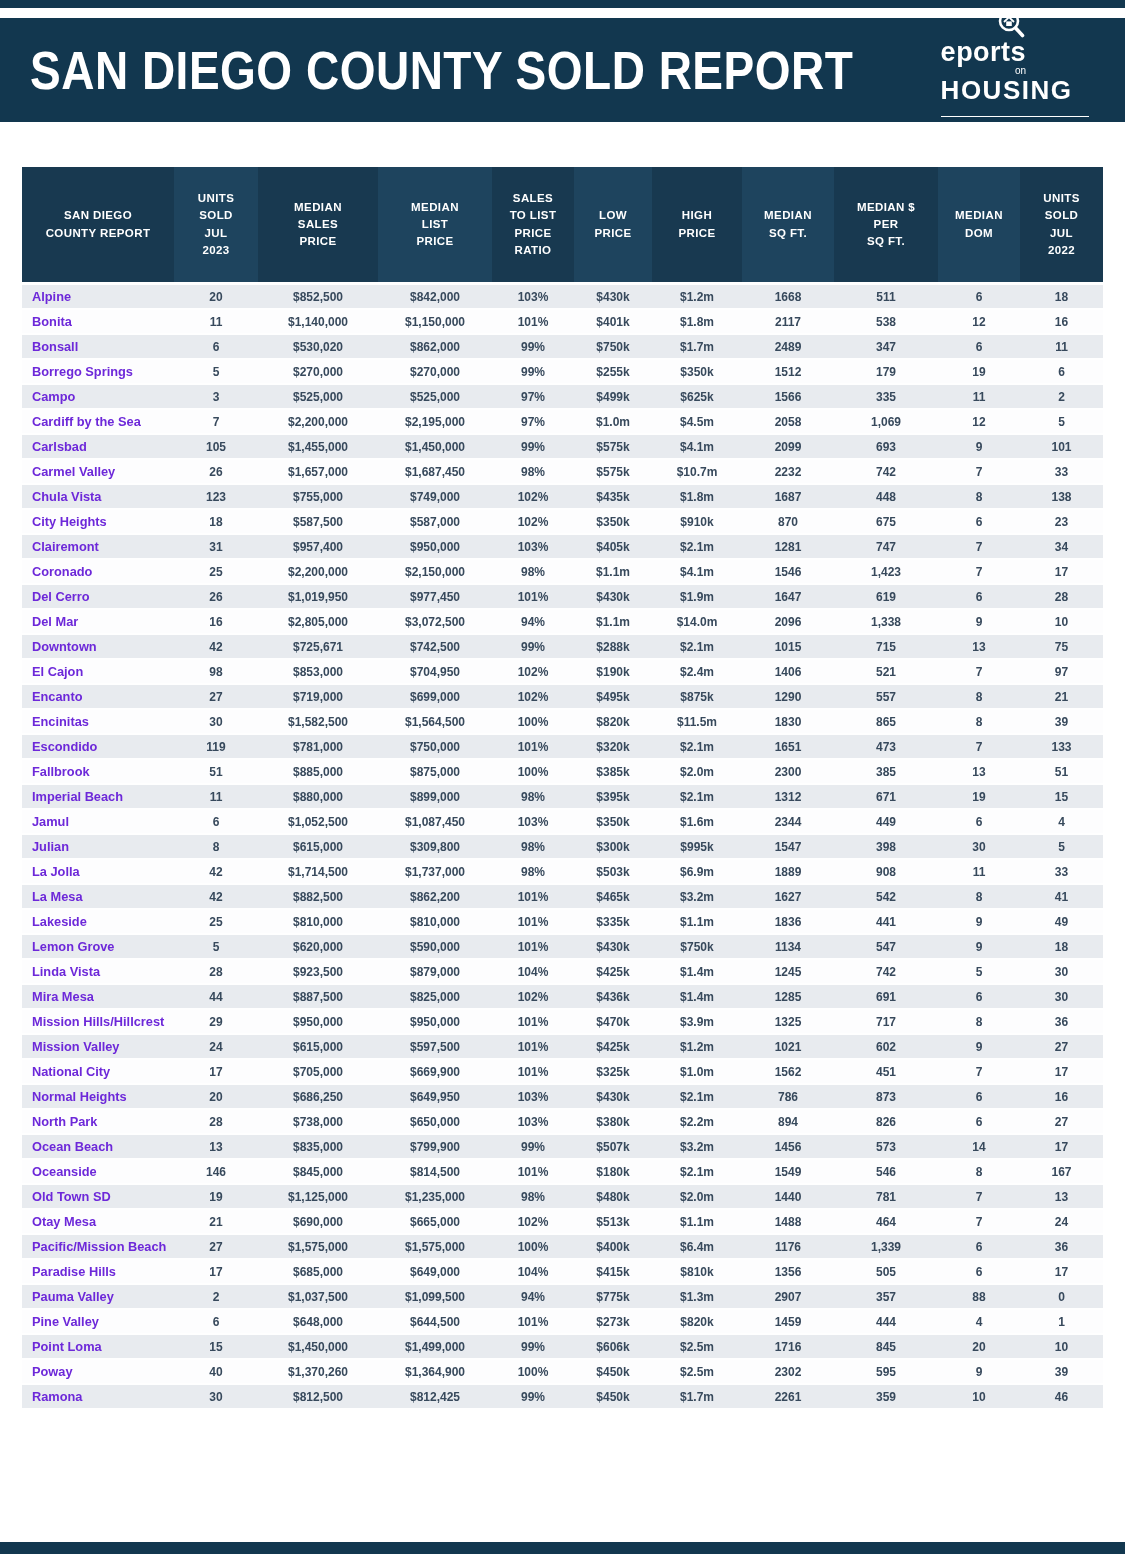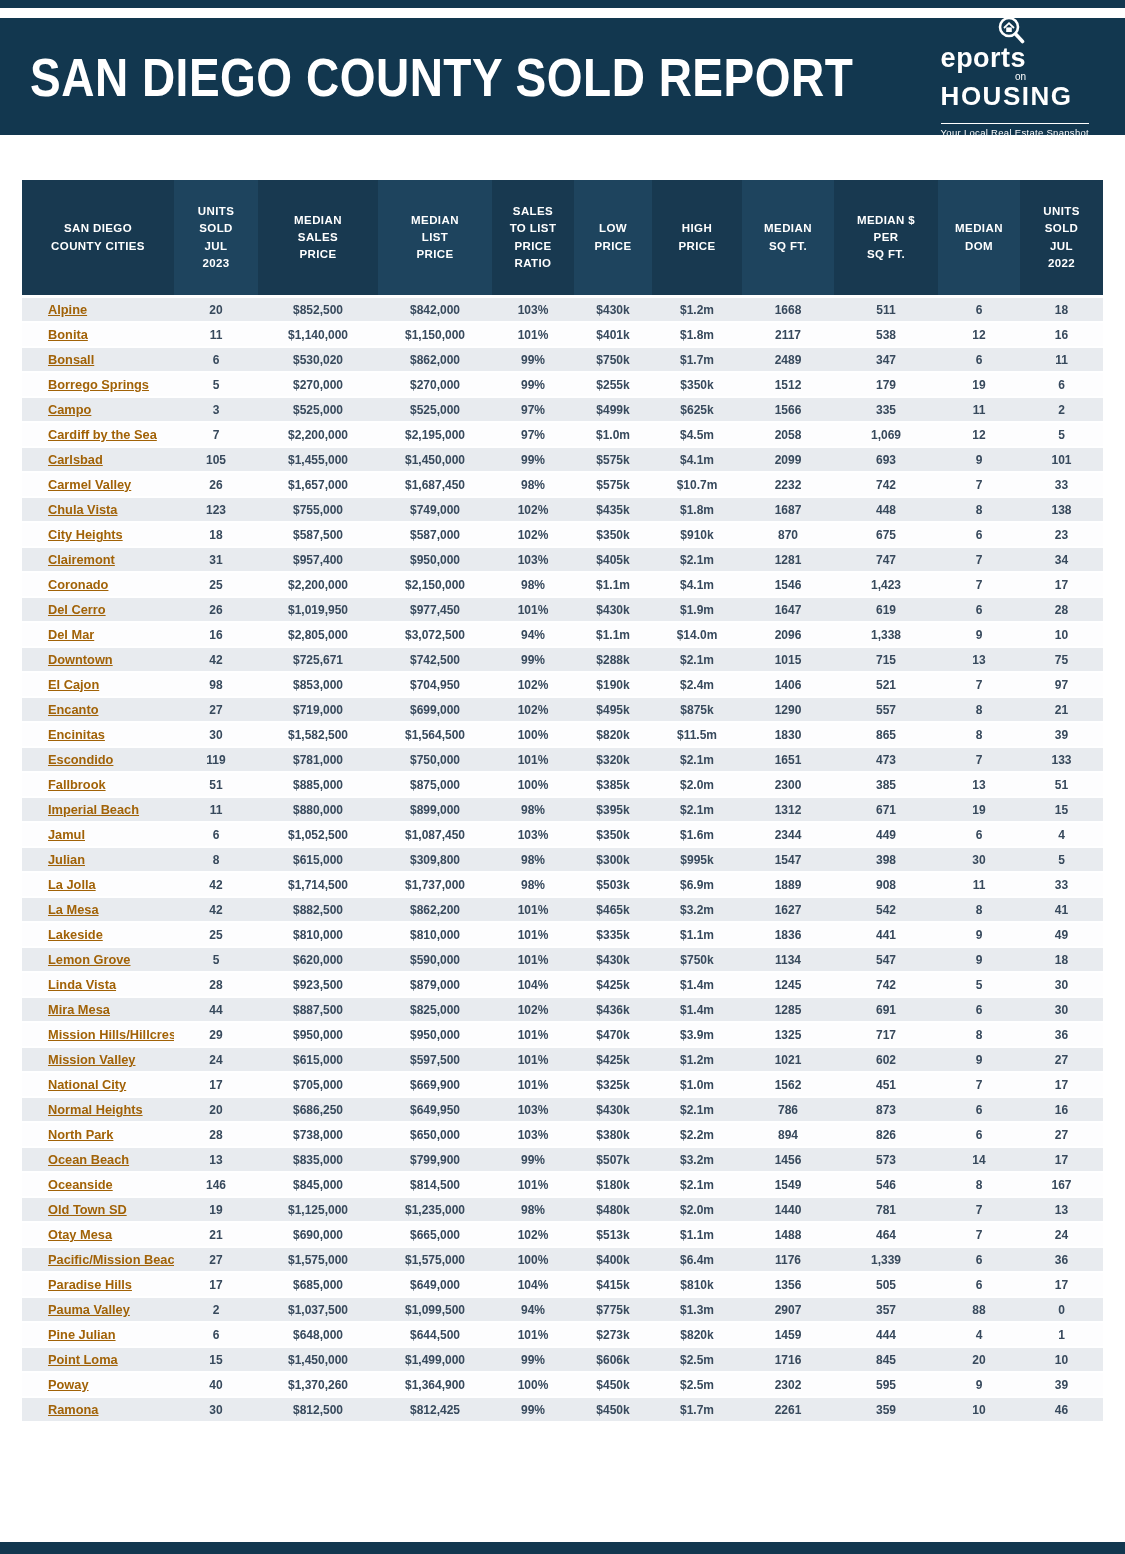--- a/index.html
+++ b/index.html
@@ -4,21 +4,21 @@
 <style>
   * { box-sizing: border-box; margin: 0; padding: 0; }
   html, body { margin: 0; }
   body {
     width: 1125px; height: 1554px; overflow: hidden;
     background: #ffffff; position: relative;
     font-family: "Liberation Sans", sans-serif;
   }
   .top-strip { height: 8px; background: #12374F; }
   .banner {
-    margin-top: 10px; height: 117px; background: #12374F;
+    margin-top: 10px; height: 104px; background: #12374F;
     display: flex; align-items: center; justify-content: space-between;
     padding: 0 30px 0 30px;
   }
   .banner-title {
     color: #ffffff; font-size: 46px; font-weight: bold; letter-spacing: 0.5px;
     white-space: nowrap; transform: scaleY(1.18); transform-origin: left center;
   }
   .logo { color: #ffffff; display: flex; flex-direction: column; align-items: flex-start; margin-right: 6px; }
   .logo-top { display: flex; align-items: flex-end; line-height: 1; flex-direction: column; }
   .logo-eports { font-size: 27px; font-weight: bold; letter-spacing: 0.5px; }
@@ -32,21 +32,21 @@
     height: 118px; vertical-align: middle; text-align: center;
     white-space: pre-line; line-height: 1.5; letter-spacing: 0.4px;
     padding: 0 2px; border-bottom: 3px solid #ffffff;
   }
   thead th:nth-child(even) { background: #1e445e; }
   tbody td {
     height: 25px; font-size: 12px; font-weight: bold; text-align: center;
     color: #37495c; padding: 0; white-space: nowrap; overflow: hidden;
     border-bottom: 2px solid #ffffff;
   }
-  tbody td.city { text-align: left; padding-left: 26px; color: #a16207; font-size: 12.8px; text-decoration: underline; }
+  tbody td.city { text-align: left; padding-left: 10px; color: #6d28d9; font-size: 12.8px; }
   tbody tr:nth-child(odd) td { background: #e8ebef; }
   tbody tr:nth-child(even) td { background: #fdfdfe; }
   .bottom-strip { position: absolute; bottom: 0; left: 0; width: 100%; height: 12px; background: #12374F; }
 </style>
 </head>
 <body>
 
 <div class="top-strip"></div>
 
 <div class="banner">
@@ -78,21 +78,21 @@
         <col style="width:78px">
         <col style="width:90px">
         <col style="width:92px">
       <col style="width:104px">
         <col style="width:82px">
         <col style="width:83px">
     </colgroup>
     <thead>
       <tr>
         <th>SAN DIEGO
-COUNTY CITIES</th>
+COUNTY REPORT</th>
         <th>UNITS
 SOLD
 JUL
 2023</th>
         <th>MEDIAN
 SALES
 PRICE</th>
         <th>MEDIAN
 LIST
 PRICE</th>
@@ -645,21 +645,21 @@
           <td class="val">$1,099,500</td>
           <td class="val">94%</td>
           <td class="val">$775k</td>
           <td class="val">$1.3m</td>
           <td class="val">2907</td>
           <td class="val">357</td>
           <td class="val">88</td>
           <td class="val">0</td>
         </tr>
         <tr>
-          <td class="city">Pine Julian</td>
+          <td class="city">Pine Valley</td>
           <td class="val">6</td>
           <td class="val">$648,000</td>
           <td class="val">$644,500</td>
           <td class="val">101%</td>
           <td class="val">$273k</td>
           <td class="val">$820k</td>
           <td class="val">1459</td>
           <td class="val">444</td>
           <td class="val">4</td>
           <td class="val">1</td>

